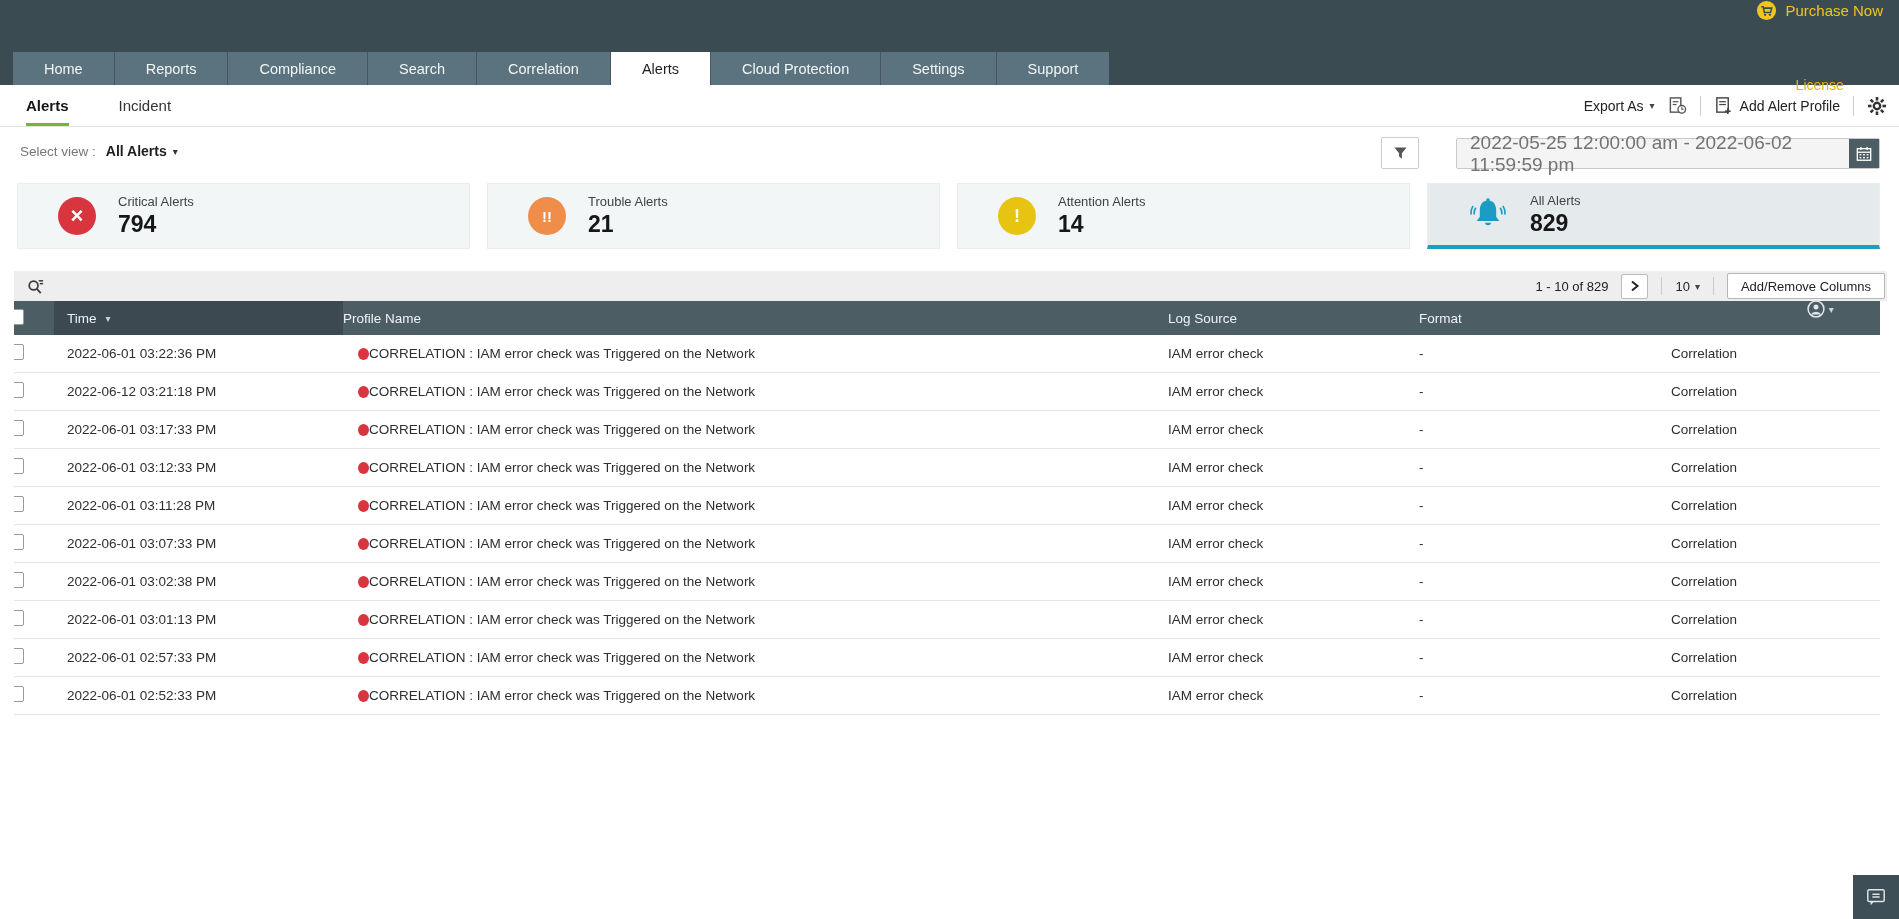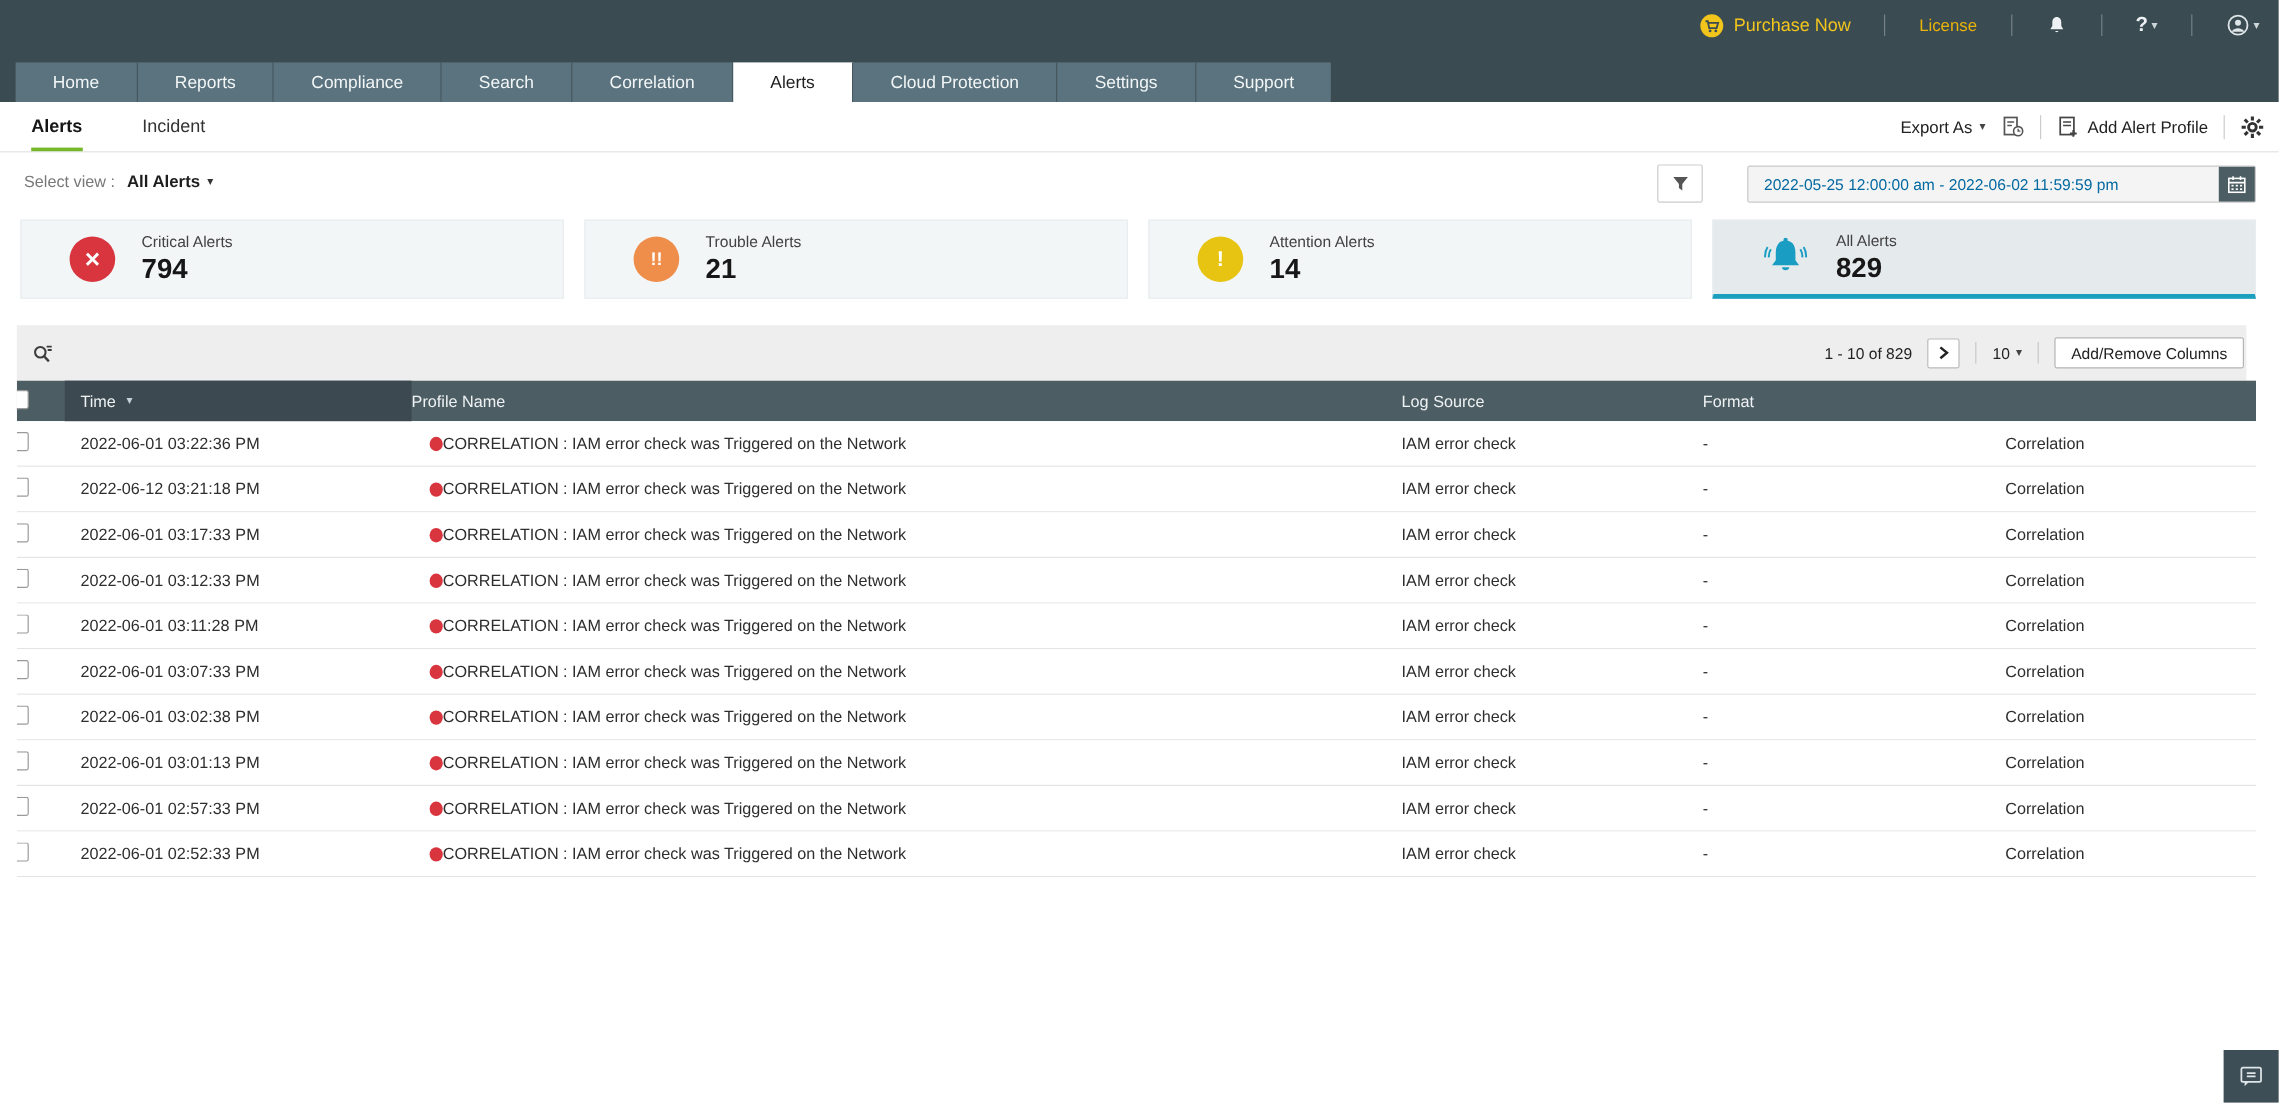--- a/index.html
+++ b/index.html
@@ -5,21 +5,21 @@
   * { box-sizing: border-box; margin: 0; padding: 0; }
   body { font-family: "Liberation Sans", "DejaVu Sans", sans-serif; background: #fff; }
   #app { position: relative; width: 1899px; height: 919px; background: #fff; overflow: hidden; }
 
   
   .topbar { position: relative; height: 85px; background: #3a4b52; }
   .logo { position: absolute; left: 12px; top: 14px; display: flex; align-items: flex-end; color: #fff; }
   .logo .lg-primary { font-size: 21px; font-weight: bold; letter-spacing: .2px; }
   .logo .lg-secondary { font-size: 21px; font-weight: 300; margin-left: 8px; }
   .logo svg { margin-left: -2px; margin-bottom: 6px; }
-  .top-actions { position: absolute; top: 0; right: 16px; height: 42px; display: flex; align-items: center; gap: 28px; }
+  .top-actions { position: absolute; top: 0; right: 16px; height: 42px; display: flex; align-items: center; gap: 28px; flex-direction: column; }
   .top-actions .tdiv { width: 1px; height: 18px; background: rgba(255,255,255,.3); }
   .purchase { display: flex; align-items: center; gap: 8px; color: #f2c51d; font-size: 15px; cursor: pointer; }
   .license { color: #eab308; font-size: 14px; cursor: pointer; }
   .icon-btn { display: flex; align-items: center; gap: 3px; color: #e8edef; cursor: pointer; }
   .caret { font-size: 10px; color: #cfd6d9; }
   .help-q { color: #eef2f4; font-size: 17px; font-weight: bold; }
 
   
   .main-nav { position: absolute; left: 13px; bottom: 0; display: flex; height: 33px; }
   .nav-tab { display: flex; align-items: center; justify-content: center; padding: 0 31px; background: #5b737e; color: #f2f6f7; font-size: 14.5px; border-right: 1px solid #46585f; cursor: pointer; }
@@ -36,37 +36,37 @@
   .export-as { display: flex; align-items: center; gap: 6px; font-size: 14px; color: #222; cursor: pointer; }
   .add-profile { display: flex; align-items: center; gap: 7px; font-size: 14px; color: #222; cursor: pointer; }
 
   
   .filterbar { position: relative; height: 52px; }
   .select-view { position: absolute; left: 20px; top: 16px; display: flex; align-items: center; gap: 10px; }
   .sv-label { font-size: 13.5px; color: #777; text-align: center; }
   .sv-value { font-size: 14px; color: #1e1e1e; font-weight: 600; display: flex; align-items: center; gap: 6px; cursor: pointer; }
   .filter-btn { position: absolute; right: 480px; top: 10px; width: 38px; height: 32px; background: #fff; border: 1px solid #ccc; border-radius: 2px; display: flex; align-items: center; justify-content: center; cursor: pointer; }
   .daterange { position: absolute; right: 19px; top: 11px; width: 424px; height: 31px; background: #f4f4f4; border: 1px solid #c9c9c9; border-radius: 2px; display: flex; align-items: center; cursor: pointer; }
-  .daterange .dr-text { flex: 1; font-size: 13px; color: #0369a1; padding-left: 13px; }
+  .daterange .dr-text { flex: 1; font-size: 19px; color: #737373; padding-left: 13px; }
   .dr-cal { width: 30px; height: 29px; background: #4d5d64; display: flex; align-items: center; justify-content: center; }
 
   
   .cards { display: flex; gap: 17px; margin: 4px 19px 0 17px; }
   .card { flex: 1; height: 66px; background: #f3f6f7; border: 1px solid #e9edef; display: flex; align-items: center; padding-left: 40px; cursor: pointer; position: relative; }
   .card.selected { background: #e5eaed; border-bottom: 4px solid #1b9fbe; }
   .badge { width: 38px; height: 38px; border-radius: 50%; display: flex; align-items: center; justify-content: center; color: #fff; flex: none; }
   .badge.critical { background: #d8353f; font-size: 22px; font-weight: bold; }
   .badge.trouble { background: #ef8d4a; font-size: 15px; font-weight: bold; letter-spacing: 0px; }
   .badge.attention { background: #e8c412; font-size: 18px; font-weight: bold; }
   .card-txt { margin-left: 22px; }
   .card-label { font-size: 13px; color: #424242; }
   .card-count { font-size: 23px; font-weight: 600; color: #171717; margin-top: 2px; }
 
   
-  .tbl-toolbar { margin: 22px 27px 0 14px; height: 46px; background: #eeeeee; display: flex; align-items: center; }
+  .tbl-toolbar { margin: 22px 12px 0 14px; height: 30px; background: #eeeeee; display: flex; align-items: center; }
   .search-ico { margin-left: 12px; cursor: pointer; display: flex; }
   .toolbar-right { margin-left: auto; display: flex; align-items: center; gap: 13px; padding-right: 2px; }
   .pg-range { font-size: 13px; color: #222; }
   .pg-next { width: 27px; height: 25px; background: #fff; border: 1px solid #bbb; border-radius: 2px; display: flex; align-items: center; justify-content: center; cursor: pointer; }
   .tb-div { width: 1px; height: 18px; background: #c9c9c9; }
   .pg-size { font-size: 13px; color: #222; display: flex; align-items: center; gap: 5px; cursor: pointer; }
   .add-remove { height: 26px; background: #fff; border: 1px solid #b5b5b5; border-radius: 2px; font-size: 13px; color: #222; padding: 0 13px; display: flex; align-items: center; cursor: pointer; }
 
   
   .table { margin: 0 19px 0 14px; overflow: hidden; }

